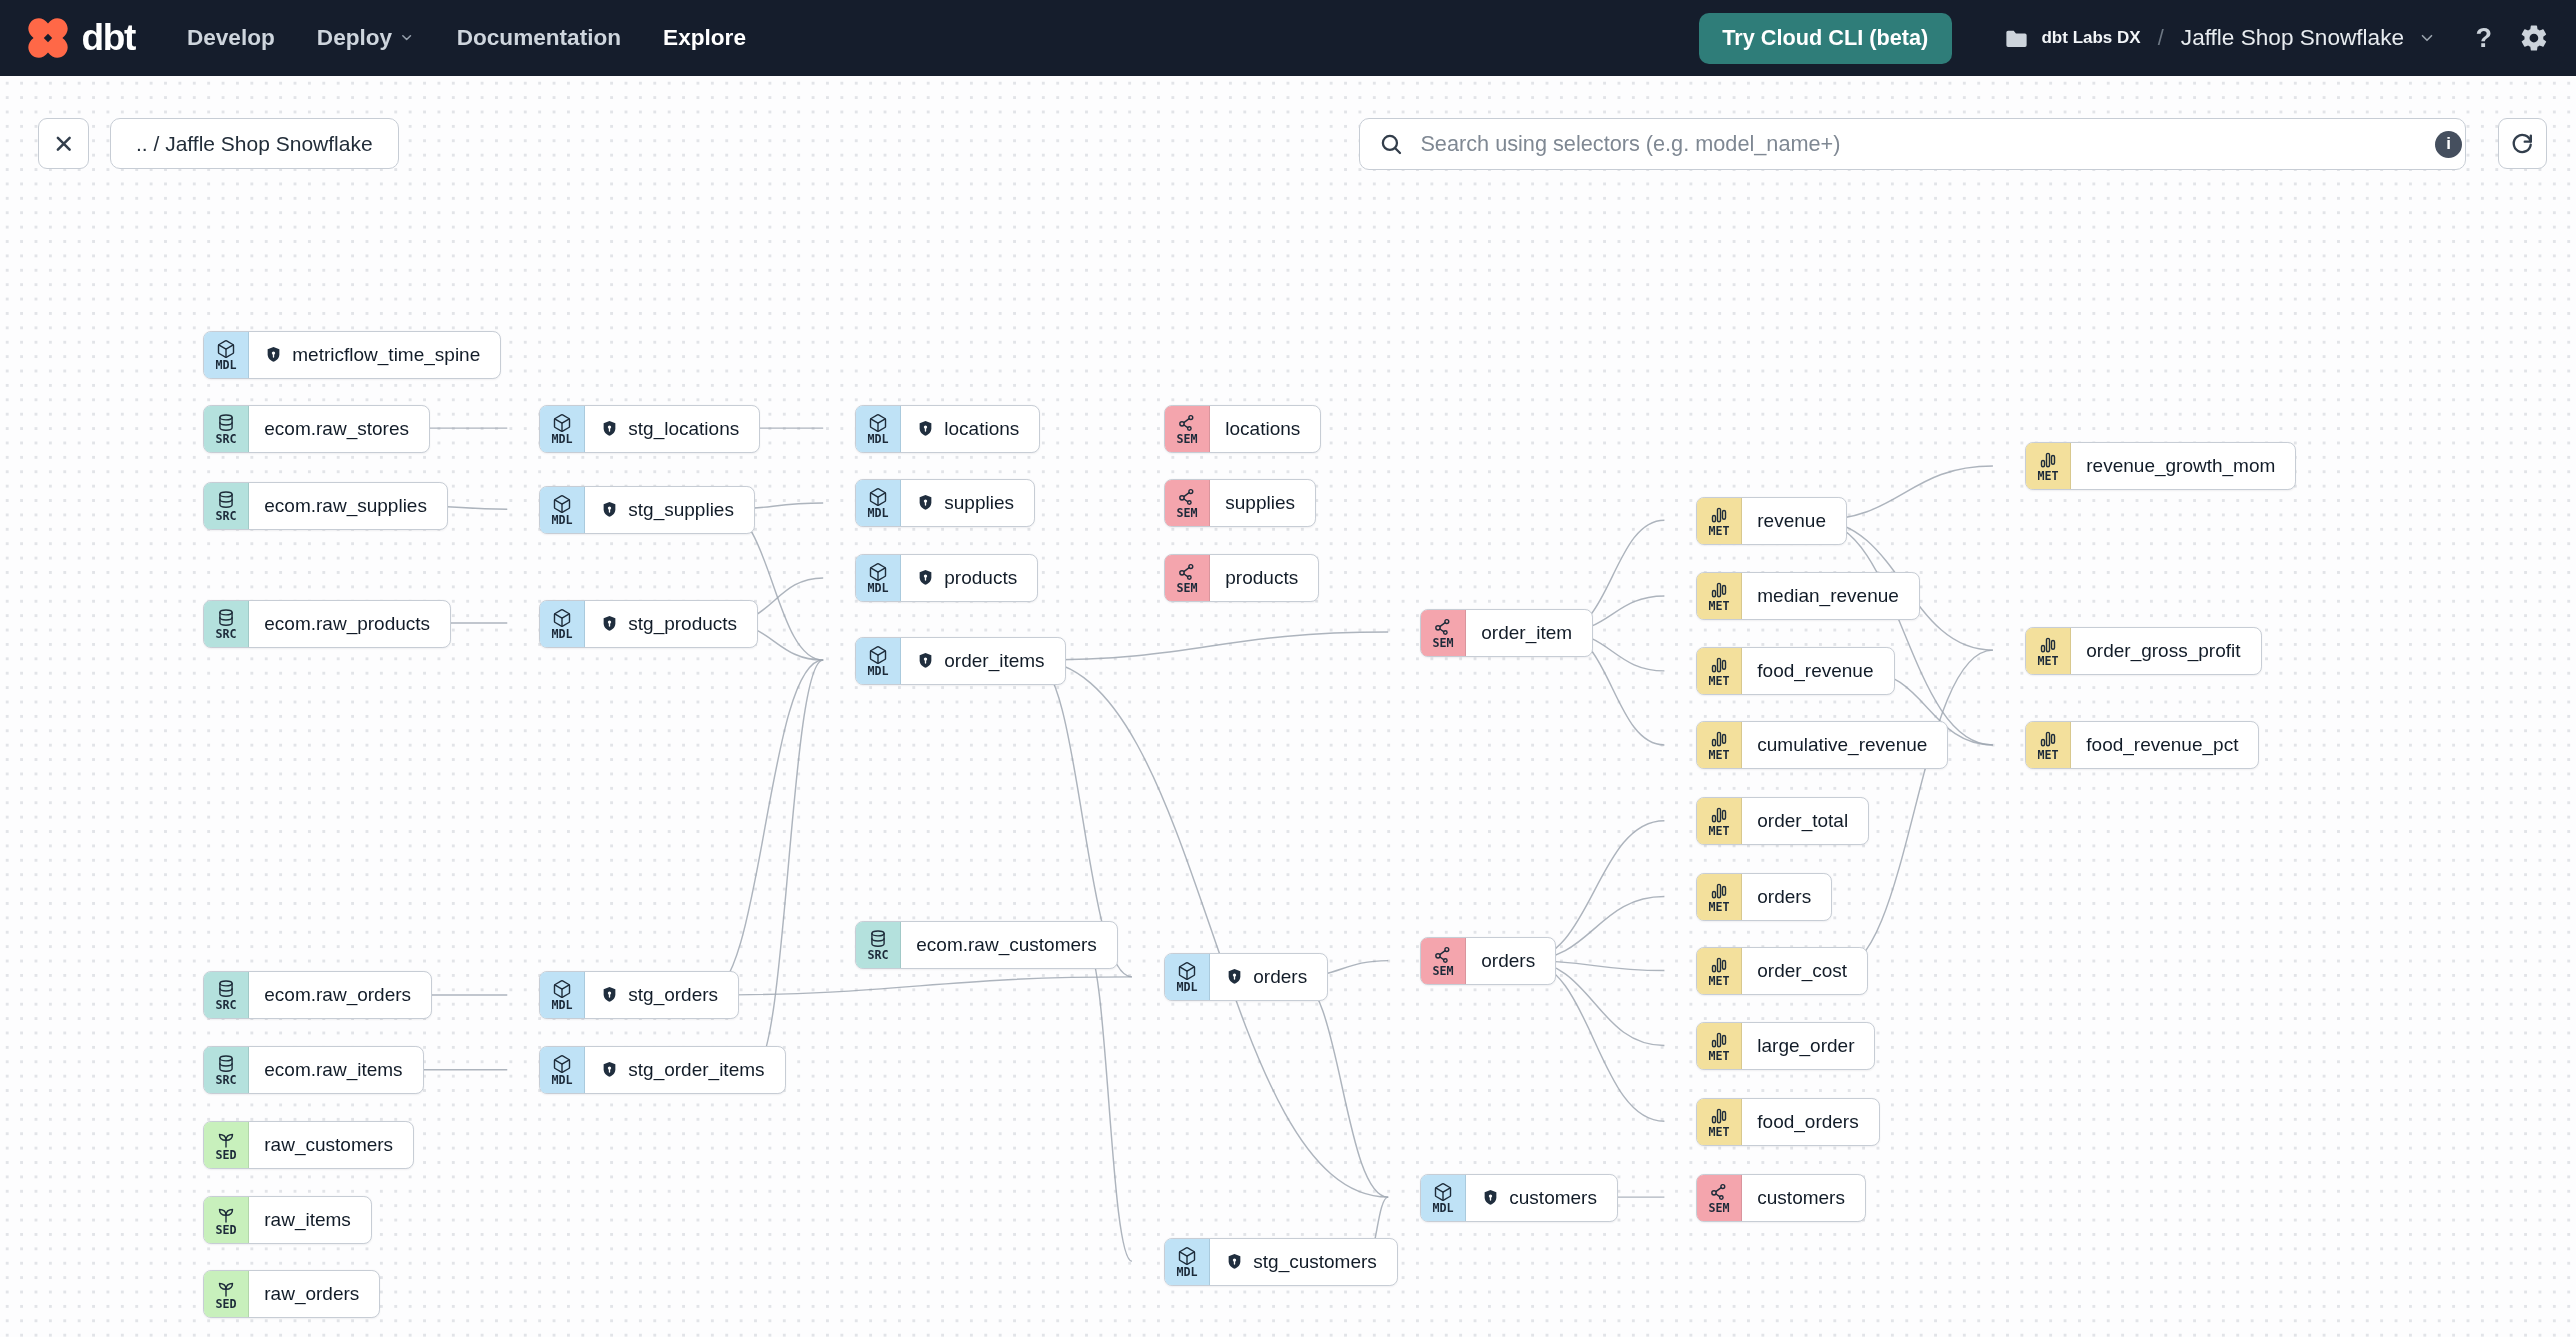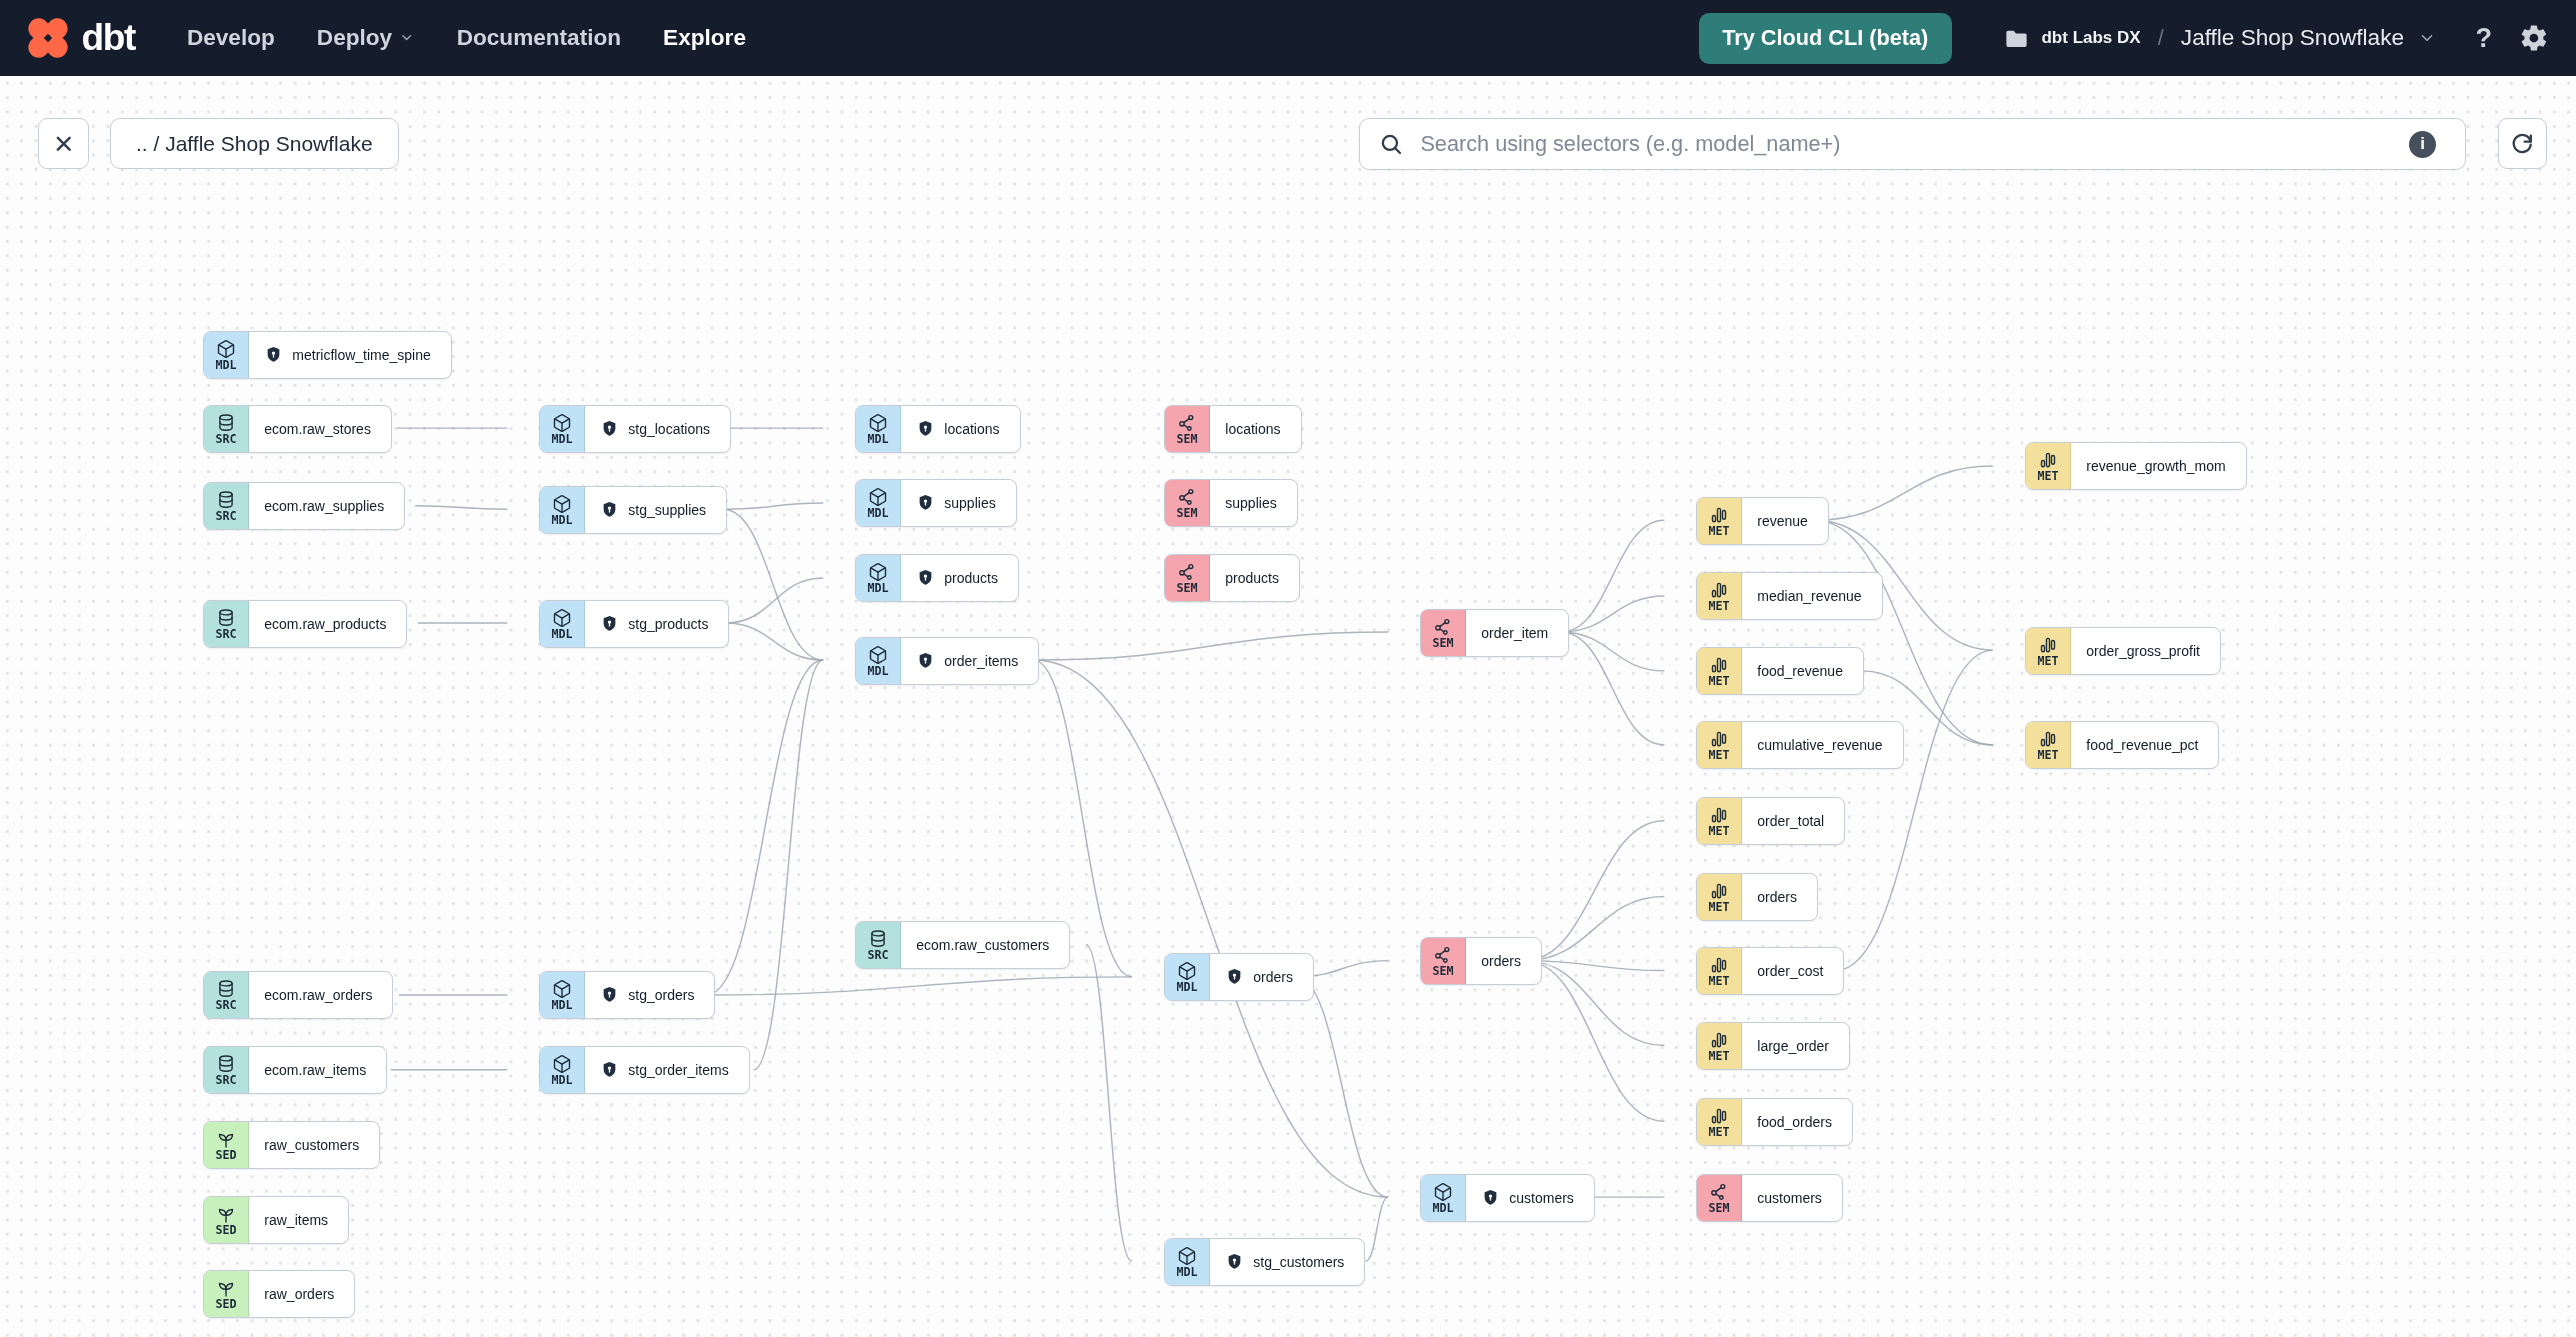--- a/index.html
+++ b/index.html
@@ -25,32 +25,32 @@
   .gear{margin-left:27px;cursor:pointer;display:flex;}
 
   
   .canvas{position:absolute;top:76px;left:0;width:2576px;height:1262px;background-color:#fdfdfe;background-image:radial-gradient(circle,#e2e4e8 1.5px,transparent 1.5px);background-size:14.4px 14.4px;overflow:hidden;}
   #edges{position:absolute;top:0;left:0;z-index:1;}
   #nodes{position:absolute;top:0;left:0;z-index:2;}
 
   
   .tool-btn{position:absolute;z-index:4;width:51px;height:51px;background:#fff;border:1.4px solid #c7cdd5;border-radius:9px;display:flex;align-items:center;justify-content:center;cursor:pointer;box-sizing:border-box;}
   .crumb-chip{position:absolute;z-index:4;left:110px;top:42px;height:51px;background:#fff;border:1.4px solid #c7cdd5;border-radius:10px;display:flex;align-items:center;padding:0 25px;font-size:21px;color:#222d39;cursor:pointer;box-sizing:border-box;}
-  .search-wrap{position:absolute;z-index:4;left:1359px;top:42px;width:1107px;height:52px;background:#fff;border:1.4px solid #c7cdd5;border-radius:10px;display:flex;align-items:center;box-sizing:border-box;padding:0 29px 0 18px;}
+  .search-wrap{position:absolute;z-index:4;left:1359px;top:42px;width:1107px;height:52px;background:#fff;border:1.4px solid #c7cdd5;border-radius:10px;display:flex;align-items:center;box-sizing:border-box;padding:0 3px 0 18px;}
   .search-wrap svg{flex:none;}
   .search-input{flex:1;border:none;outline:none;font-family:"Liberation Sans",sans-serif;font-size:21.7px;color:#222d39;margin-left:14.4px;background:transparent;}
   .search-input::placeholder{color:#7f8893;}
   .info-circle{flex:none;width:27px;height:27px;border-radius:50%;background:#454f5e;color:#fff;font-size:17px;font-weight:700;display:flex;align-items:center;justify-content:center;cursor:pointer;}
 
   
   .node{position:absolute;height:48px;display:inline-flex;align-items:stretch;background:#fff;border:1.4px solid #c7cdd5;border-radius:8.1px;box-shadow:0 0.9px 1.8px rgba(16,24,40,.06);cursor:pointer;white-space:nowrap;box-sizing:border-box;margin-left:32px;}
   .nodeicon{width:45px;flex:none;display:flex;flex-direction:column;align-items:center;justify-content:center;border-radius:6.3px 0 0 6.3px;border-right:0.9px solid rgba(21,29,44,.12);padding-top:0.9px;box-sizing:border-box;}
   .nodeicon svg{width:20px;height:20px;display:block;}
   .nodetype{font-family:"DejaVu Sans Mono",monospace;font-size:11.7px;font-weight:700;color:#1c2a39;line-height:1;margin-top:1.8px;}
-  .nodelabel{display:flex;align-items:center;gap:9px;padding:0 20px 0 15.3px;font-size:14px;font-weight:500;color:#121c28;}
+  .nodelabel{display:flex;align-items:center;gap:9px;padding:0 20px 0 15.3px;font-size:19px;font-weight:500;color:#121c28;}
   .shield{display:flex;}
 </style>
 </head>
 <body>
 
 <div class="navbar">
   <div class="brand">
     <span class="brand-logo">
       <svg width="42" height="42" viewBox="0 0 48 48">
         <path fill="#ff6847" d="M24 7.5C27 3.5 31 1.5 34.5 1.5 41 1.5 46.5 7 46.5 13.5c0 3.5-2 7.5-6 10.5 4 3 6 7 6 10.5C46.5 41 41 46.5 34.5 46.5c-3.5 0-7.5-2-10.5-6-3 4-7 6-10.5 6C7 46.5 1.5 41 1.5 34.5c0-3.5 2-7.5 6-10.5-4-3-6-7-6-10.5C1.5 7 7 1.5 13.5 1.5c3.5 0 7.5 2 10.5 6z"></path>

